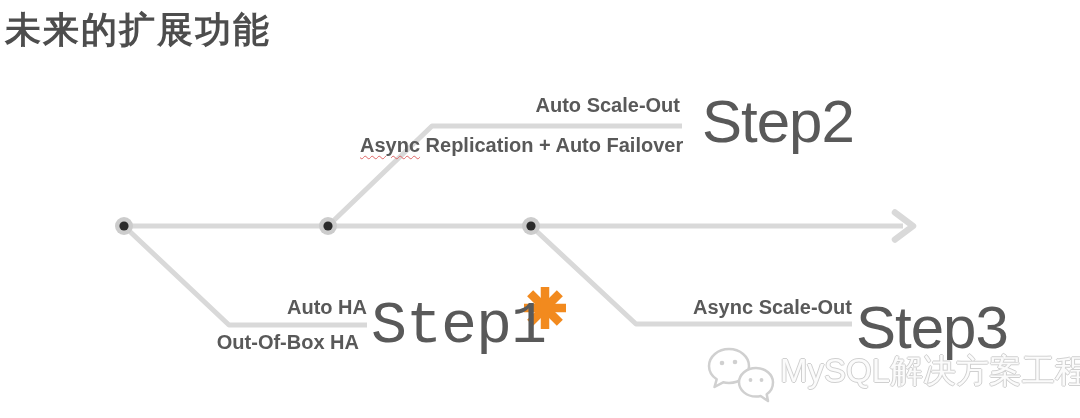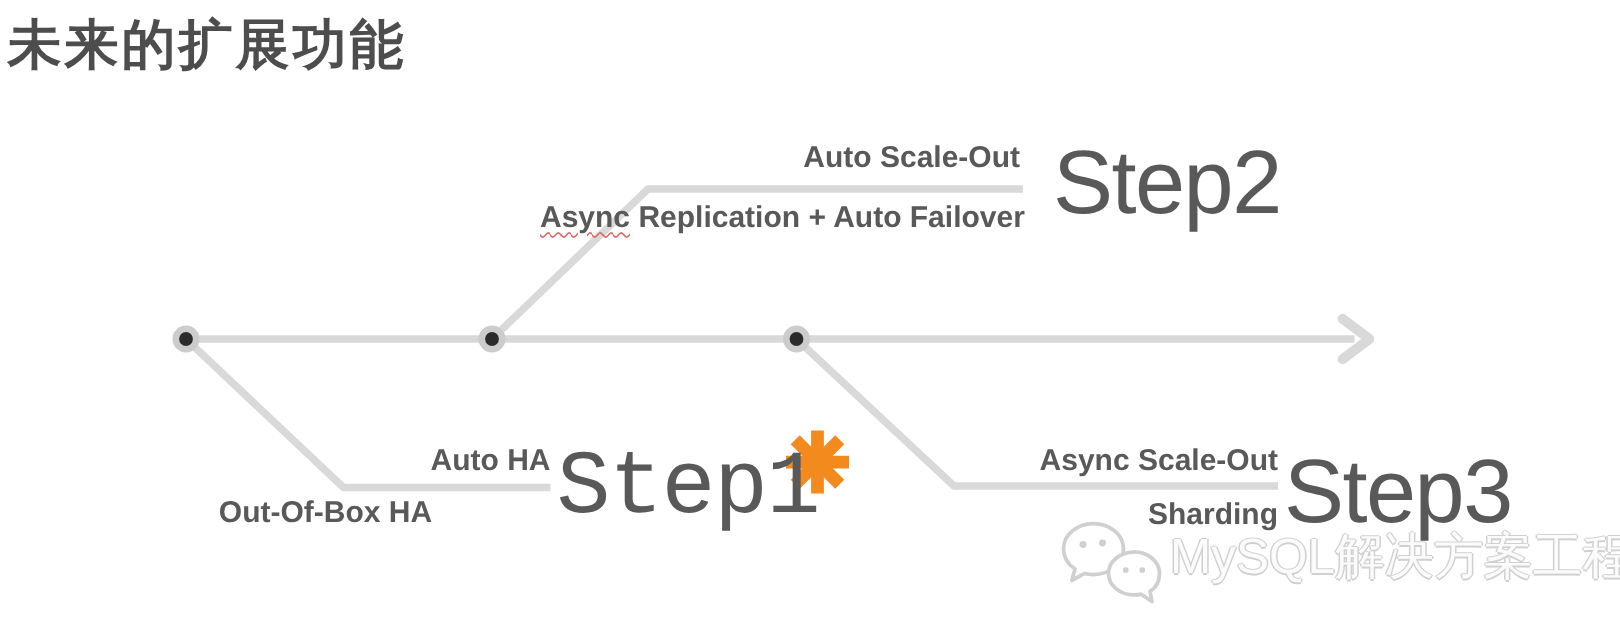--- a/index.html
+++ b/index.html
@@ -138,25 +138,24 @@
       <line x1="-21" y1="0" x2="21" y2="0" transform="rotate(90)"></line>
       <line x1="-21" y1="0" x2="21" y2="0" transform="rotate(135)"></line>
     </g>
   </svg>
 
   <div class="lbl lbl-lg" style="left:360px; top:93px;">Auto Scale-Out</div>
   <div class="lbl lbl-sm" style="left:360px; top:136px;"><span class="squiggle">Async</span><span> Replication + Auto Failover</span></div>
   <div class="big" style="left:687px; top:92px;margin-left:15px;">Step2</div>
 
   <div class="lbl lbl-lg" style="left:47px; top:295px;">Auto HA</div>
-  <div class="lbl lbl-sm" style="left:57px; top:333px;text-align:center;">Out-Of-Box HA</div>
+  <div class="lbl lbl-sm" style="left:39px; top:333px;">Out-Of-Box HA</div>
   <div class="big" style="left:371px; top:296px;font-family:Liberation Mono, monospace;">Step1</div>
 
   <div class="lbl lbl-lg" style="left:532px; top:295px;">Async Scale-Out</div>
-  <div class="lbl lbl-sm" style="left:532px; top:334px;">Sharding</div>
   <div class="big" style="left:856px; top:298px;">Step3</div>
 
   <div class="wm">
     <svg class="wm-icon" viewBox="0 0 72 62" xmlns="http://www.w3.org/2000/svg">
       <path class="bubble" d="M25 5 C14 5 5 12.5 5 22 c0 5.4 3 10.2 7.7 13.3 L10.5 43 l8.6 -4.7 C21 38.8 23 39 25 39 c11 0 20 -7.5 20 -17 C45 12.5 36 5 25 5 Z"></path>
       <circle class="eye" cx="18" cy="19" r="2.3"></circle>
       <circle class="eye" cx="31" cy="18" r="2.3"></circle>
       <path class="bubble" d="M52 24 c-9.4 0 -17 6.4 -17 14.3 c0 7.9 7.6 14.3 17 14.3 c1.6 0 3.2 -0.2 4.6 -0.55 L64 57 l-1.3 -6.8 C67 47.5 69 43.2 69 38.3 C69 30.4 61.4 24 52 24 Z"></path>
       <circle class="eye" cx="46.5" cy="36" r="1.9"></circle>
       <circle class="eye" cx="57.5" cy="36" r="1.9"></circle>

